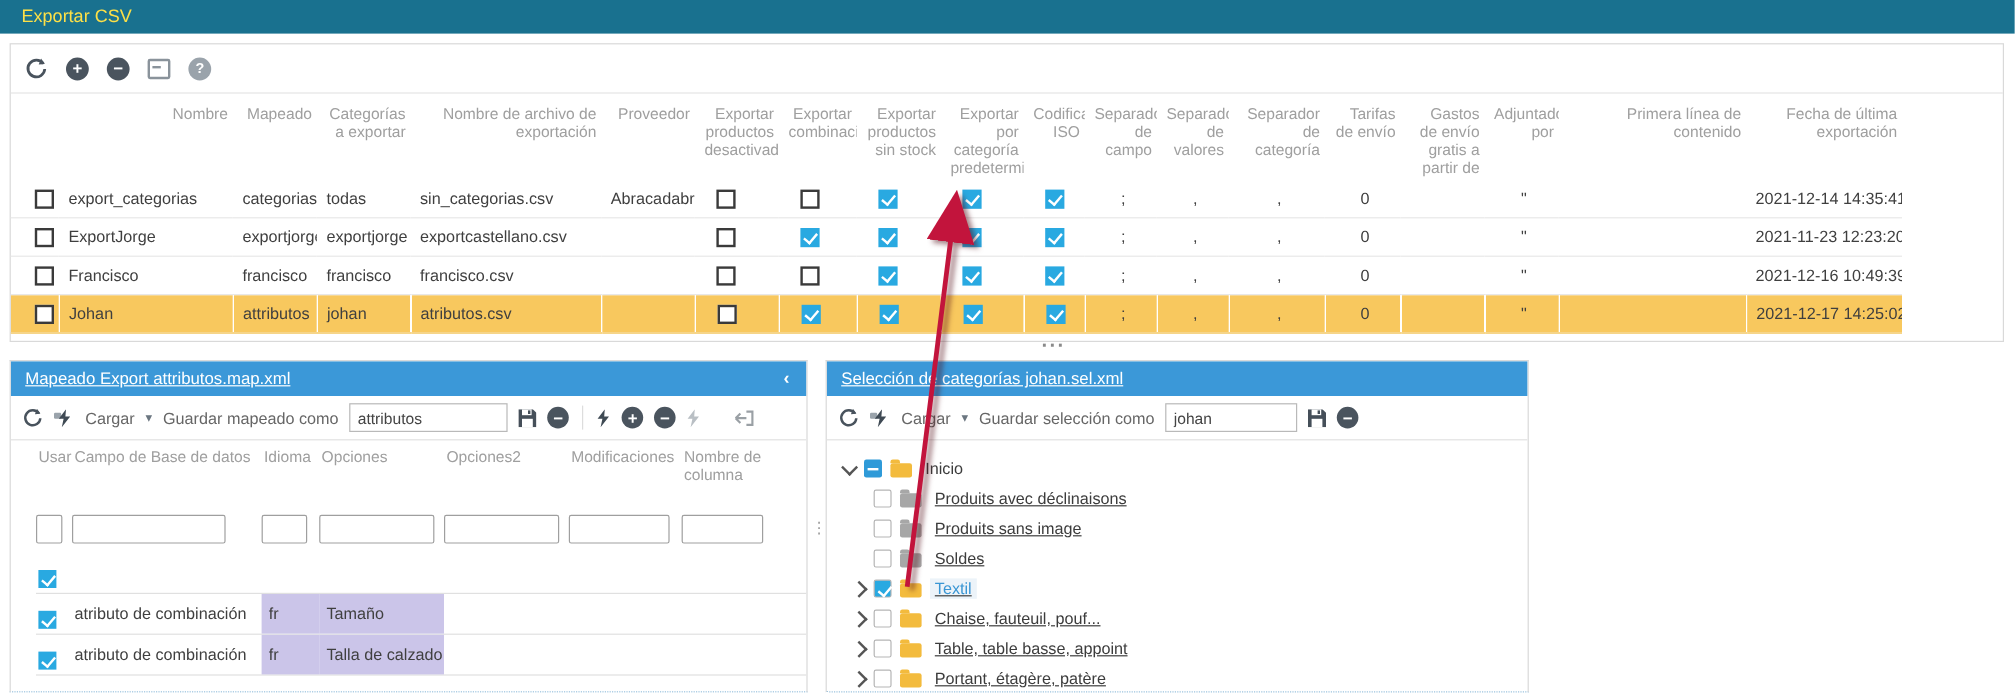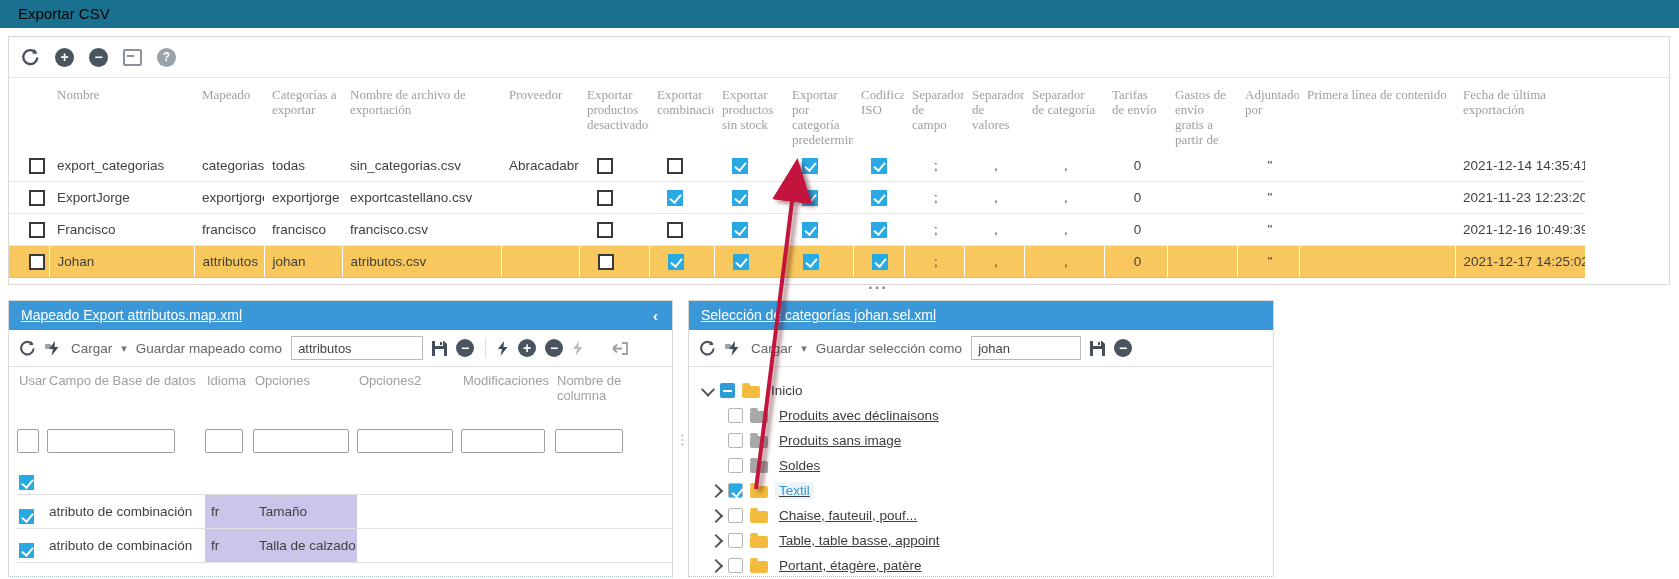--- a/index.html
+++ b/index.html
@@ -2,36 +2,36 @@
 <html><head>
 <meta charset="utf-8">
 <style>
   html,body{margin:0;padding:0;}
   body{
     width:1679px;height:579px;position:relative;overflow:hidden;
     background:#fff;font-family:"Liberation Sans",sans-serif;color:#3f3f3f;
   }
   
   .titlebar{position:absolute;left:0;top:0;width:100%;height:28px;background:#19718f;
-    color:#000000;font-size:15px;line-height:28px;padding-left:18px;box-sizing:border-box;}
+    color:#fde047;font-size:15px;line-height:28px;padding-left:18px;box-sizing:border-box;}
   
   .main-block{position:absolute;left:8px;top:36px;width:1662px;height:249px;
     border:1px solid #d9d9d9;background:#fff;box-sizing:border-box;}
   .toolbar{height:40px;display:flex;align-items:center;gap:15px;padding-left:12px;
     border-bottom:1px solid #e4e4e4;}
   .icn-circle{width:19px;height:19px;border-radius:50%;background:#4a545e;color:#fff;
     font-size:14px;font-weight:bold;line-height:19px;text-align:center;cursor:pointer;}
   .icn-circle.gray{background:#9aa3ab;font-size:12px;}
   .icn-layout{width:15px;height:13px;border:2px solid #8a939b;border-radius:2px;position:relative;}
   .icn-layout::after{content:"";position:absolute;left:2px;top:4px;width:7px;height:2px;background:#8a939b;}
   svg.icn{display:block;}
   
   table.grid{border-collapse:collapse;table-layout:fixed;width:1576px;font-size:13.5px;}
-  table.grid th{color:#9f9f9f;font-weight:normal;text-align:left;vertical-align:top;
-    font-size:13px;line-height:15px;padding:9px 4px 0 8px;overflow:hidden;height:63px;font-family:Liberation Serif, serif;}
+  table.grid th{color:#9f9f9f;font-weight:normal;text-align:right;vertical-align:top;
+    font-size:13px;line-height:15px;padding:9px 4px 0 8px;overflow:hidden;height:63px;}
   table.grid td{height:31px;border-bottom:1px solid #e8e8e8;padding:0 4px 0 8px;
     white-space:nowrap;overflow:hidden;color:#3f3f3f;}
   td.c{text-align:center;padding:0;}
   tr.selected td{background:#f8c85e;border-bottom-color:#f1b93d;
     border-left:1px solid rgba(255,255,255,.85);}
   tr.selected td:first-child{border-left:none;}
   
   .cb{width:16px;height:16px;border:2px solid #3a3a3a;background:#fff;display:inline-block;
     box-sizing:border-box;position:relative;cursor:pointer;vertical-align:middle;}
   .cb.blue{background:#29a9e1;border:none;}
@@ -57,21 +57,21 @@
     padding:0 12px;position:relative;text-decoration:underline;}
   .p-collapse{position:absolute;right:14px;top:0;font-size:15px;font-weight:bold;cursor:pointer;}
   .p-toolbar{height:36px;display:flex;align-items:center;gap:9px;padding:0 10px;font-size:13.5px;color:#666;}
   .p-toolbar .lbl{cursor:pointer;}
   .p-toolbar input{height:22px;border:1px solid #b9b9b9;font-size:13px;color:#444;
     padding:0 6px;font-family:"Liberation Sans",sans-serif;outline:none;}
   .caret{color:#6b7680;font-size:11px;cursor:pointer;}
   .tdivider{width:1px;height:20px;background:#ddd;margin:0 2px;}
   
   .map-area{border-top:1px solid #e2e2e2;padding-left:8px;}
-  .map-grid{display:grid;grid-template-columns:30px 158px 48px 104px 104px 94px 103px;align-items:center;}
+  .map-grid{display:grid;grid-template-columns:30px 158px 48px 104px 104px 94px 103px;align-items:center;margin-left:13px;}
   .map-head{color:#9f9f9f;font-size:13px;line-height:15px;}
   .map-head > div{padding:6px 4px 0 2px;height:60px;overflow:hidden;box-sizing:border-box;}
   .map-filter > div{padding:2px 0 8px 0;}
   .map-filter input{height:22px;border:1px solid #9f9f9f;border-radius:2px;padding:0 3px;
     font-size:12px;outline:none;}
   .map-row{height:33px;border-bottom:1px solid #e0e0e0;font-size:13.5px;}
   .map-row > div{height:33px;line-height:33px;padding-left:2px;overflow:hidden;white-space:nowrap;}
   .map-row .purple{background:#cbc5e9;padding-left:6px;}
   
   .tree-area{border-top:1px solid #e2e2e2;padding-top:11px;}

